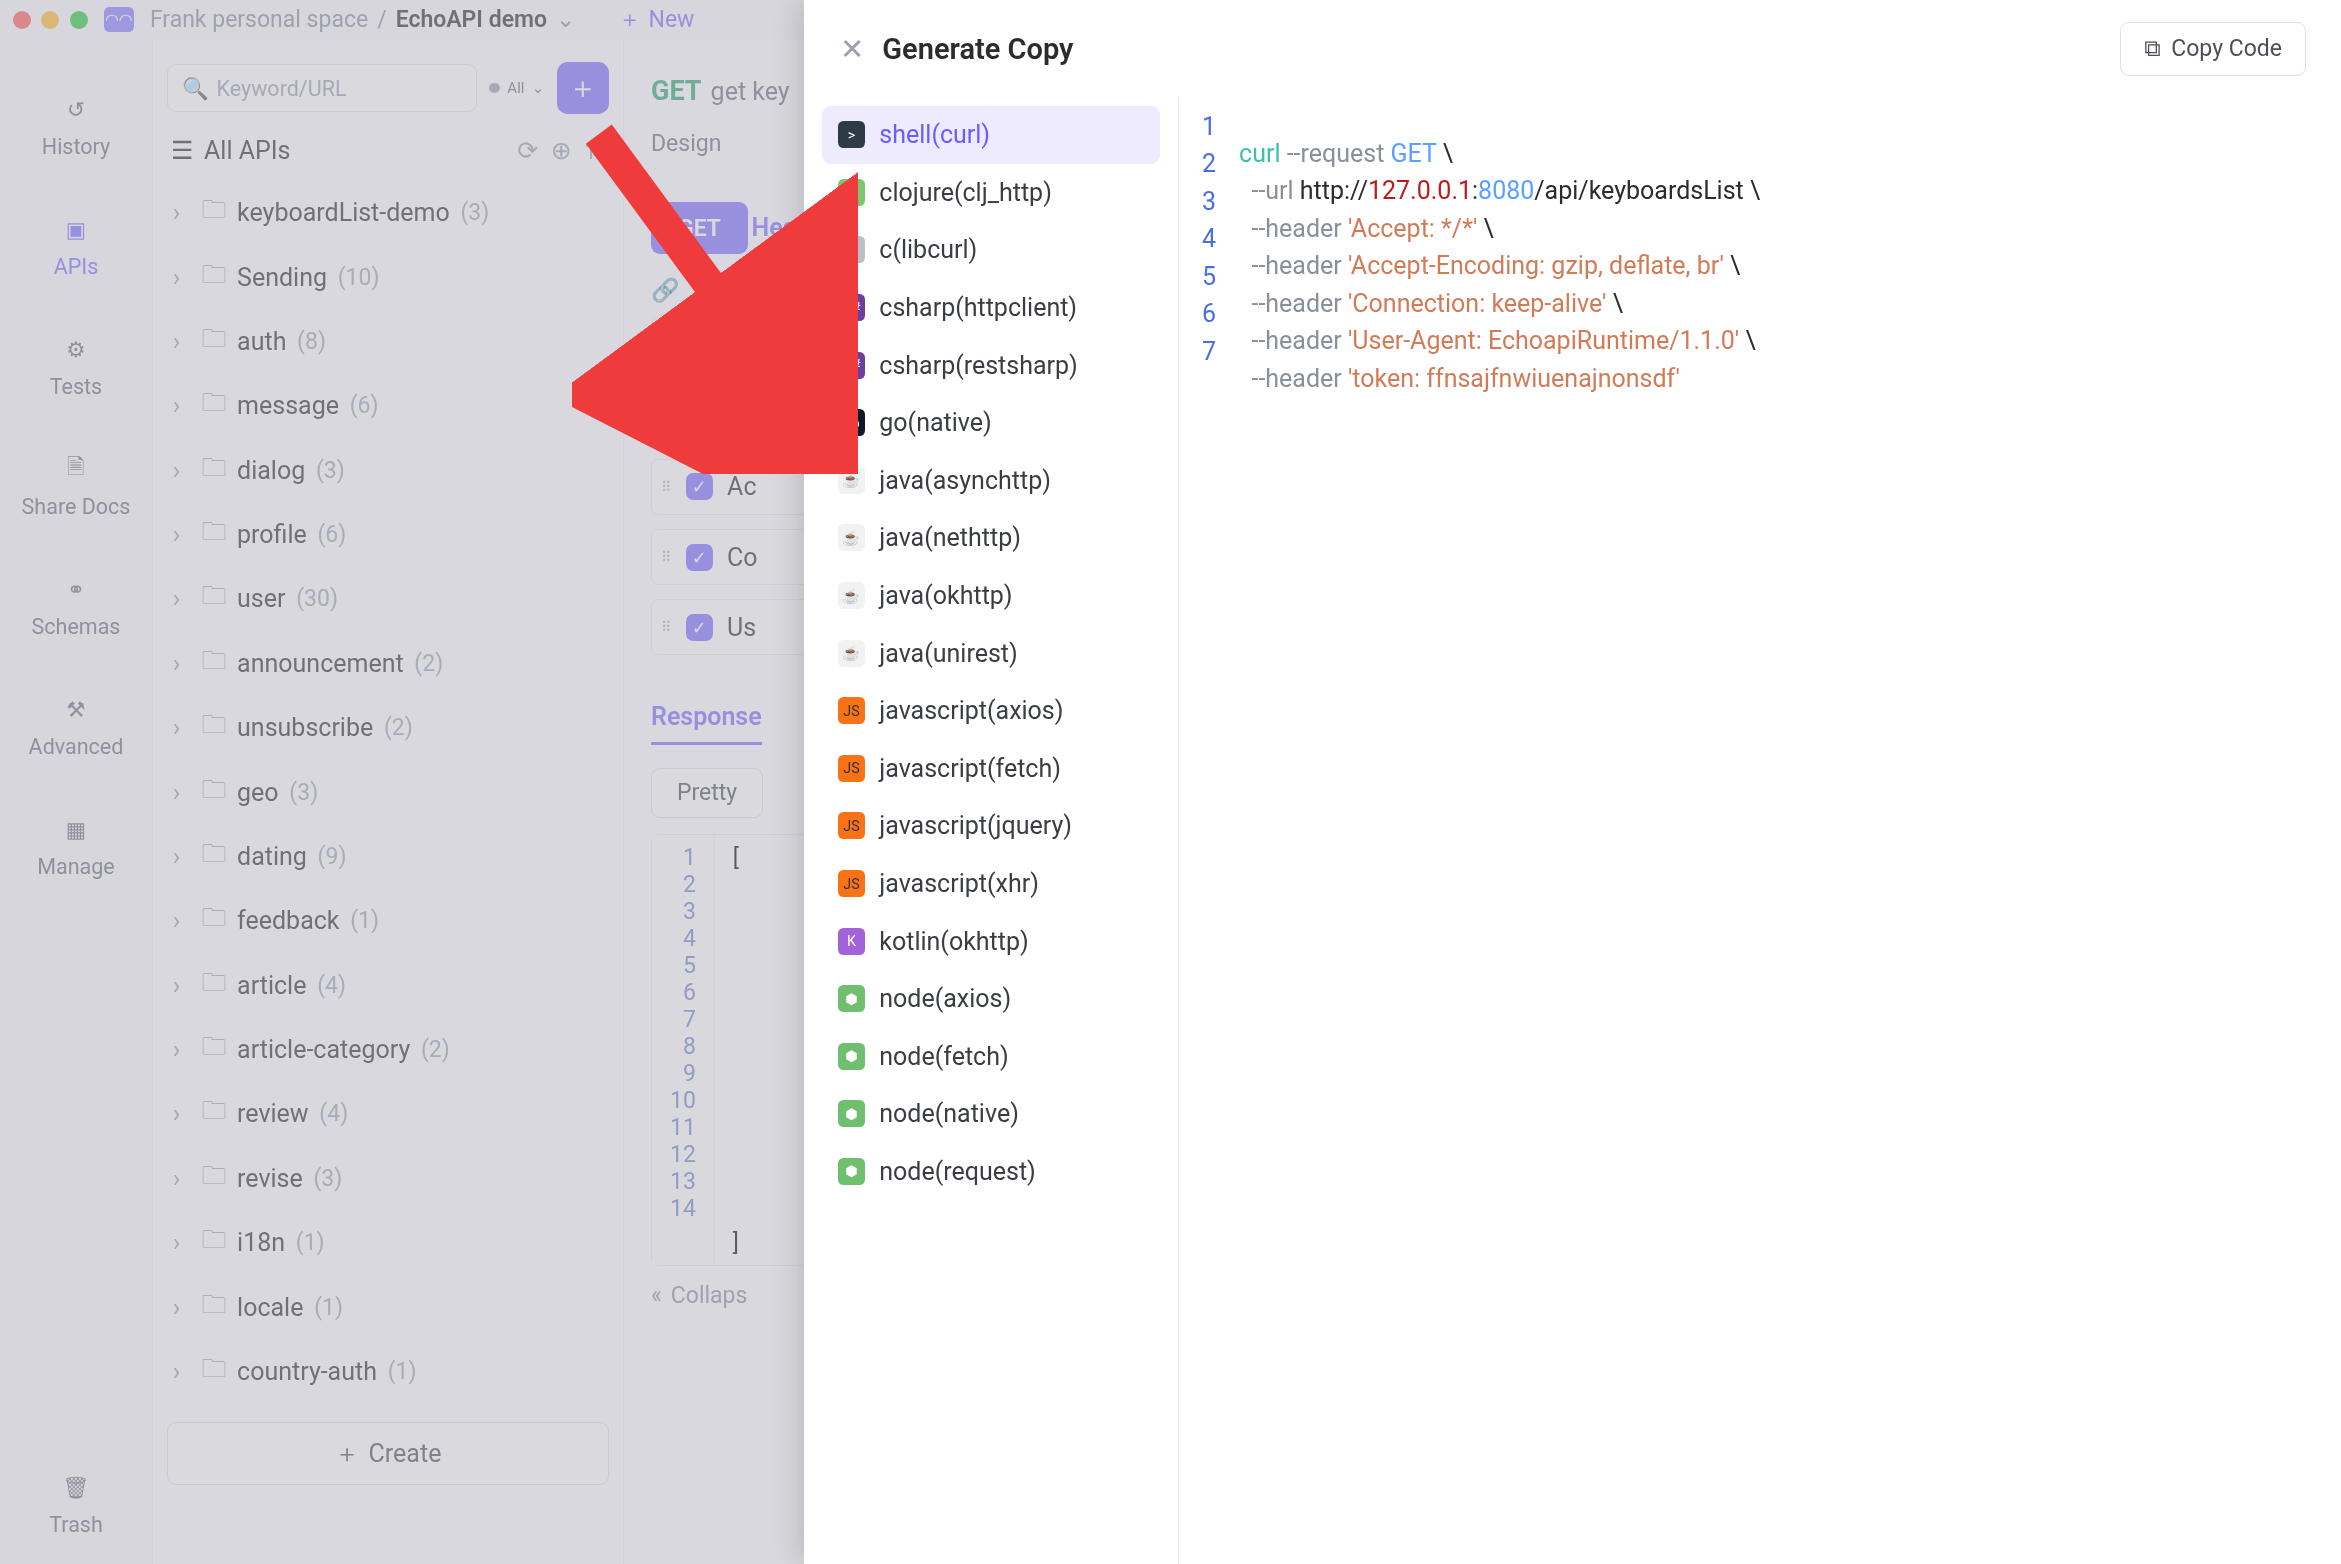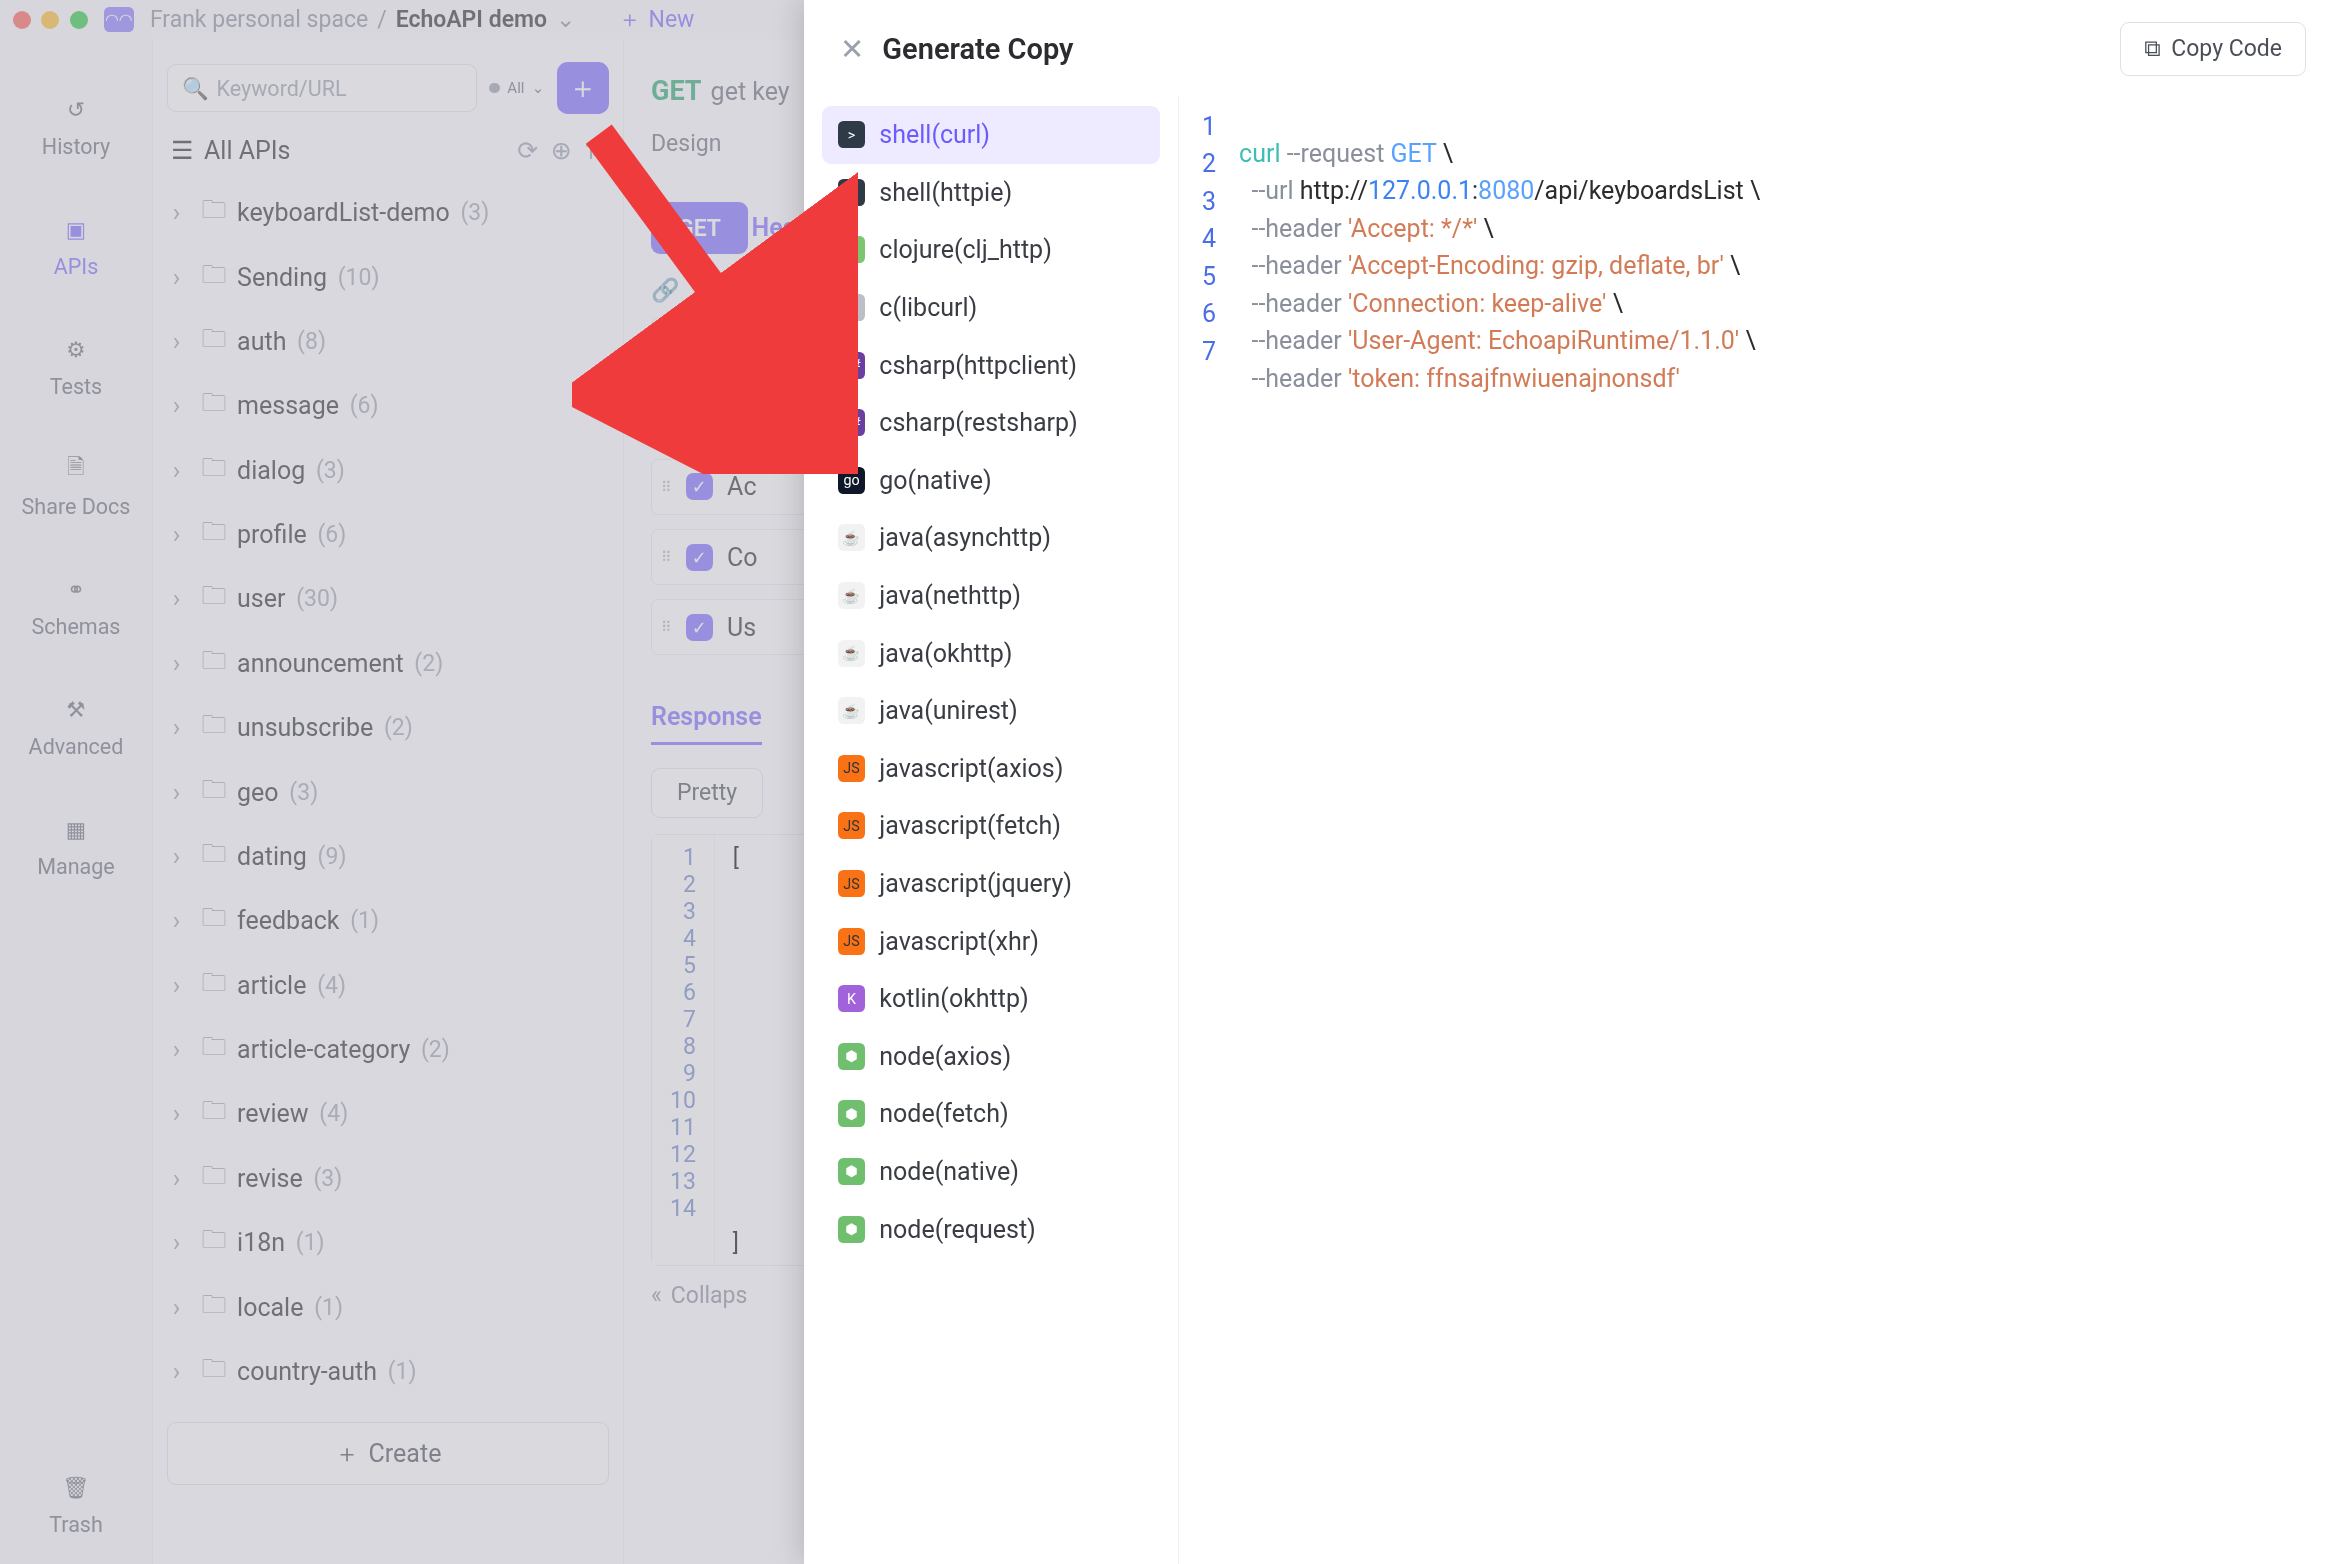--- a/index.html
+++ b/index.html
@@ -76,21 +76,21 @@
 .lang-list { width:375px; padding:9px 18px; overflow-y:auto; border-right:0.9px solid #f0f0f4; }
 .lang-item { display:flex; align-items:center; gap:14.3px; padding:14.3px 16px; border-radius:9px; font-size:25px; color:#3a3d44; cursor:pointer; }
 .lang-item.sel-primary { background:#eeeaff; color:#6b5cff; }
 .lang-item.sel-secondary { background:#f0ecff; color:#6b5cff; }
 .lang-icon { width:27px; height:27px; border-radius:5.4px; display:flex; align-items:center; justify-content:center; font-size:14.3px; color:#fff; }
 .ic-shell{background:#2e3a46;} .ic-c{background:#bdbfc7;} .ic-clj{background:#7cc66f;} .ic-cs{background:#6b3fa0;} .ic-go{background:#0f172a;text-align:center;} .ic-http{background:#4a6ee6;color:#fff;font-size:10.7px;} .ic-java{background:#f2f2f2;color:#d9534f;} .ic-js{background:#f97316;color:#333;} .ic-kotlin{background:#a262d9;} .ic-node{background:#6fbf6f;}
 
 .code { flex:1; display:flex; font-family:ui-monospace,Menlo,Monaco,monospace; font-size:25px; line-height:1.5; padding-top:10.7px; overflow:auto; }
 .code .gut { color:#4a6ee6; text-align:right; padding:0 23px; }
 .code .src { white-space:pre; color:#2c2c30;margin-top:27px; }
-.tok-cmd{color:#3cbfb1;} .tok-flag{color:#8a8f9c;} .tok-method{color:#5aa1ff;} .tok-ip{color:#3b82f6;} .tok-port{color:#5aa1ff;} .tok-str{color:#d27b56;}
+.tok-cmd{color:#3cbfb1;} .tok-flag{color:#8a8f9c;} .tok-method{color:#5aa1ff;} .tok-ip{color:#b91c1c;} .tok-port{color:#5aa1ff;} .tok-str{color:#d27b56;}
 
 
 .arrow { position:absolute; left:572px; top:116px; width:286px; height:358px; pointer-events:none; }
 </style>
 </head>
 <body>
 
 <div class="app">
 
   <div class="titlebar">
@@ -358,24 +358,20 @@
           <span>Copy Code</span>
         </div>
     </div>
     <div class="panel-body">
       <div class="lang-list" id="langs">
           <div class="lang-item sel-primary">
             <span class="lang-icon ic-shell">&gt;</span>
             <span>shell(curl)</span>
           </div>
           <div class="lang-item">
-            <span class="lang-icon ic-shell">&gt;</span>
-            <span>shell(httpie)</span>
-          </div>
-          <div class="lang-item">
             <span class="lang-icon ic-clj">λ</span>
             <span>clojure(clj_http)</span>
           </div>
           <div class="lang-item">
             <span class="lang-icon ic-c">C</span>
             <span>c(libcurl)</span>
           </div>
           <div class="lang-item">
             <span class="lang-icon ic-cs">C#</span>
             <span>csharp(httpclient)</span>

